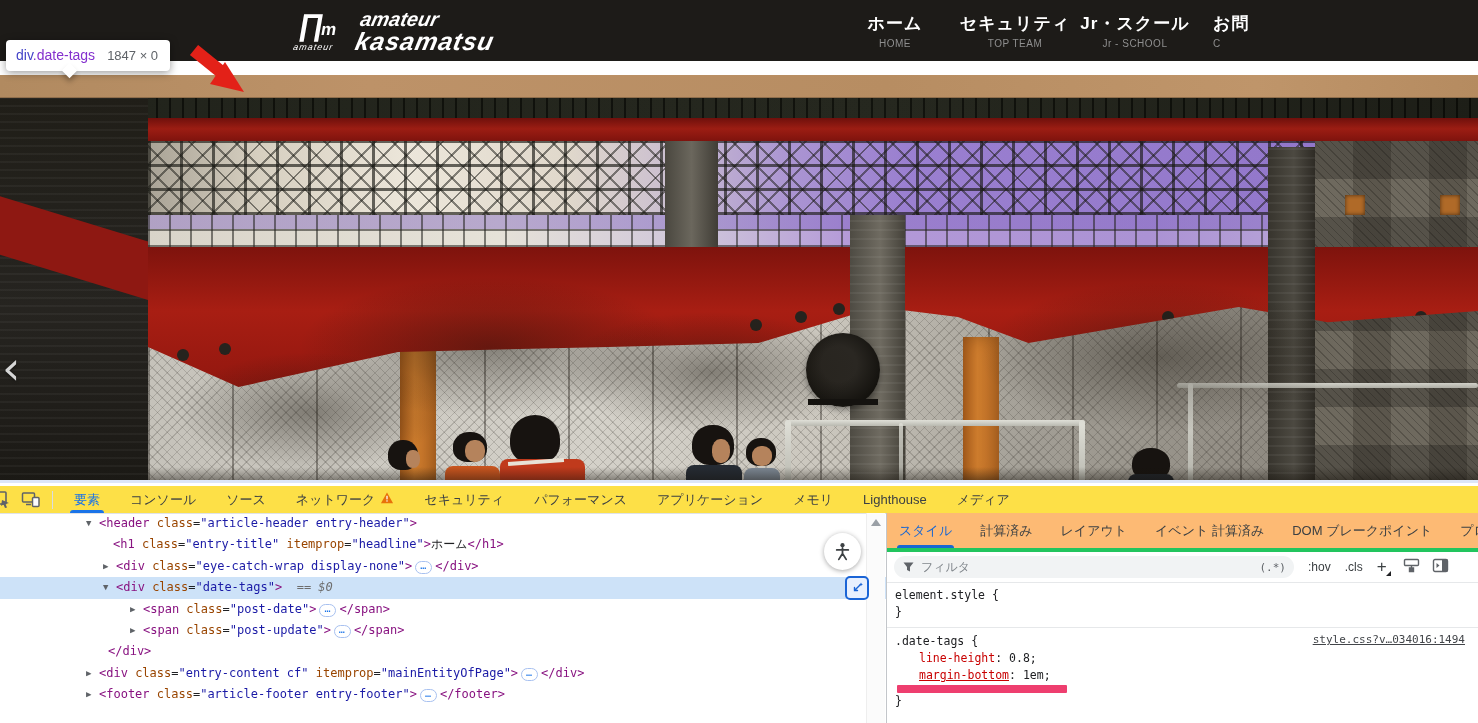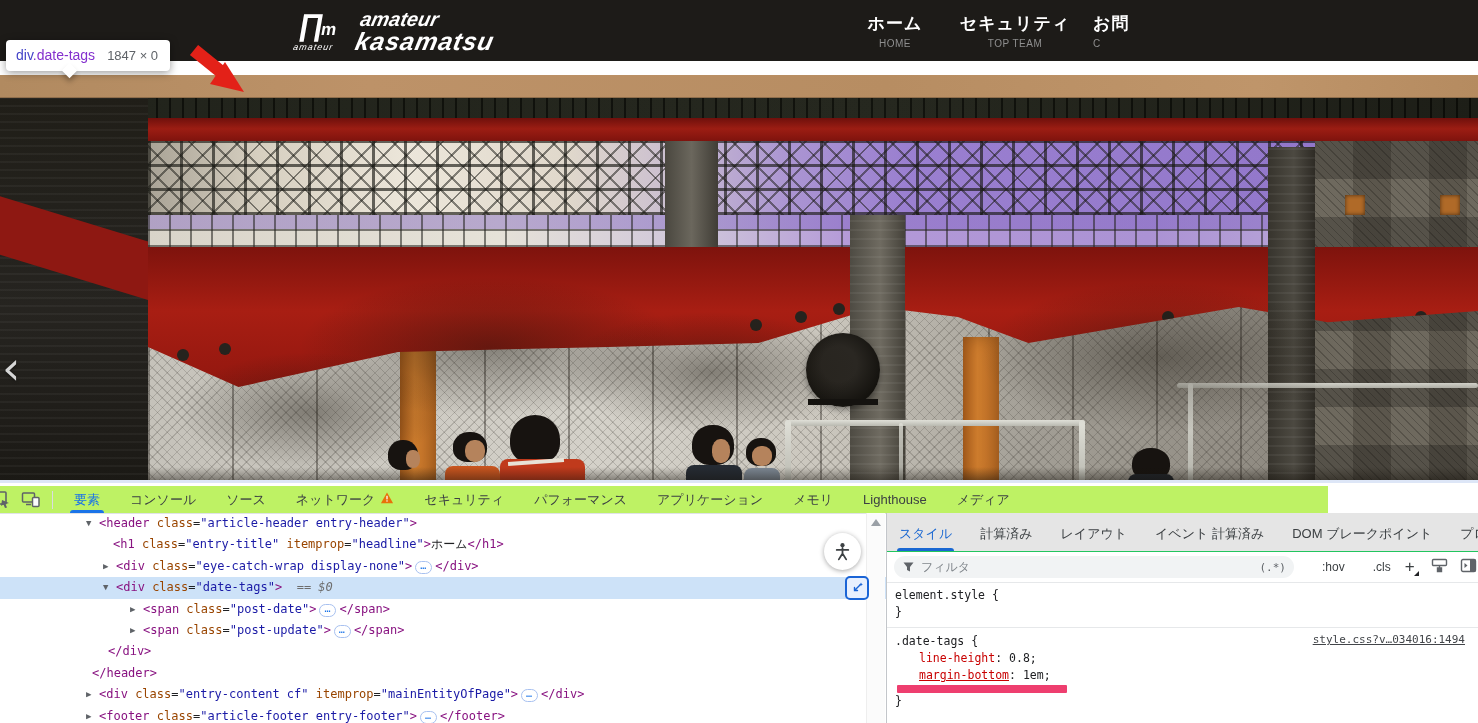--- a/index.html
+++ b/index.html
@@ -94,21 +94,21 @@
   .person i{position:absolute;display:block}
   .hair{background:#171310;border-radius:48% 48% 42% 42%}
   .face{background:#b5835c;border-radius:45%}
   .shirt{border-radius:8px 8px 0 0}
   #hero-prev{left:2px;top:248px;color:#d6d6d6;font-size:46px;line-height:1;z-index:9;cursor:pointer;
     font-family:"DejaVu Sans",sans-serif;text-shadow:0 1px 3px rgba(0,0,0,.5)}
 
   
   #devtools{left:0;top:480px;width:1478px;height:243px;background:#fff;z-index:25;
     border-top:3px solid #dde6f7;font-size:13px;color:#3c4043}
-  #dt-tabbar{position:absolute;left:0;top:3px;width:1328px;height:27px;background:#bef264;
+  #dt-tabbar{position:absolute;left:0;top:3px;width:1478px;height:27px;background:#fde047;
     border-bottom:1px solid #e0e3e7;display:flex;align-items:center}
   .dt-icon{flex:0 0 auto;color:#5f6368;display:flex;align-items:center;justify-content:center}
   #icon-inspect-wrap{width:12px;height:20px;overflow:hidden;margin-left:0}
   #icon-inspect-wrap svg{margin-left:-9px}
   #icon-device{width:26px;margin-left:6px;cursor:pointer}
   .dt-sep{width:1px;height:18px;background:#dadce0;margin:0 6px 0 8px}
   .dt-tab{flex:0 0 auto;padding:0 6px;margin:0 9px;height:26px;display:flex;align-items:center;gap:5px;
     cursor:pointer;color:#3c4043;position:relative;white-space:nowrap}
   .dt-tab.sel{color:#1a73e8}
   .dt-tab.sel::after{content:"";position:absolute;left:2px;right:2px;bottom:0;height:3px;background:#1a73e8;border-radius:3px 3px 0 0}
@@ -128,30 +128,30 @@
   #el-scrollbar{position:absolute;left:866px;top:30px;width:18px;height:213px;background:#fbfbfb;border-left:1px solid #eee}
   .tri-up{position:absolute;left:4px;top:4px;width:0;height:0;border:5px solid transparent;border-bottom:7px solid #9aa0a6;transform:translateY(-3px)}
   #a11y-fab{position:absolute;left:824px;top:50px;width:37px;height:37px;border-radius:50%;background:#fff;
     box-shadow:0 1px 5px rgba(0,0,0,.35);display:flex;align-items:center;justify-content:center;cursor:pointer;z-index:3}
   #ai-badge{position:absolute;left:845px;top:93px;width:20px;height:20px;border:2px solid #1a64d6;border-radius:5px;
     background:#e8f0fe;display:flex;align-items:center;justify-content:center;cursor:pointer;z-index:3}
 
   
   #styles-panel{position:absolute;left:886px;top:30px;width:592px;height:213px;border-left:1px solid #c3c6ca;background:#fff}
   #styles-tabs{position:absolute;left:0;top:0;width:592px;height:39px;display:flex;align-items:flex-end;
-    padding-left:10px;box-sizing:border-box;border-bottom:1px solid #22c55e;background:#e5e5e5}
+    padding-left:10px;box-sizing:border-box;border-bottom:4px solid #22c55e;background:#fdba74}
   .st-tab{flex:0 0 auto;margin-right:24px;padding:0 2px 8px;cursor:pointer;color:#3c4043;position:relative;white-space:nowrap}
   .st-tab.sel{color:#1967d2}
   .st-tab.sel::after{content:"";position:absolute;left:0;right:0;bottom:0;height:3px;background:#1967d2;border-radius:3px 3px 0 0}
   #filter-row{position:absolute;left:0;top:39px;width:592px;height:30px;border-bottom:1px solid #e6e8ea;
     display:flex;align-items:center;background:#fff}
   #filter-input{margin-left:7px;width:400px;height:22px;background:#f1f3f4;border-radius:12px;
     display:flex;align-items:center;padding:0 8px;box-sizing:border-box;gap:6px;color:#80868b;font-size:12px}
   #filter-input .regex{margin-left:auto;color:#5f6368;font-family:"DejaVu Sans Mono",monospace;font-size:11px}
-  .fr-btn{color:#3c4043;font-size:12px;margin-left:28px;cursor:pointer;white-space:nowrap}
+  .fr-btn{color:#3c4043;font-size:12px;margin-left:14px;cursor:pointer;white-space:nowrap}
   .fr-plus{font-size:17px;color:#3c4043;position:relative;margin-left:14px;cursor:pointer;line-height:14px}
   .fr-plus::after{content:"";position:absolute;right:-4px;bottom:-2px;border-left:5px solid transparent;border-bottom:5px solid #202124}
   #rules{position:absolute;left:0;top:69px;width:592px;bottom:0;font-family:"DejaVu Sans Mono",monospace;
     font-size:11.5px;color:#202124;overflow:hidden}
   .rule{padding:5px 8px 6px;border-bottom:1px solid #e6e8ea;position:relative}
   .rule:last-child{border-bottom:none}
   .rrow{height:17px;line-height:17px;white-space:pre}
   .prop{padding-left:24px}
   .pname{color:#c80000}
   .pname.chg{text-decoration:underline;text-decoration-color:#c80000}
@@ -173,20 +173,24 @@
     </div>
   </div>
   <div class="abs" id="nav-items">
       <div class="nav-item">
         <span class="nav-label">ホーム</span>
         <span class="nav-sub">HOME</span>
       </div>
       <div class="nav-item">
         <span class="nav-label">セキュリティ</span>
         <span class="nav-sub">TOP TEAM</span>
+      </div>
+      <div class="nav-item">
+        <span class="nav-label">Jr・スクール</span>
+        <span class="nav-sub">Jr - SCHOOL</span>
       </div>
       <div class="nav-item">
         <span class="nav-label">お問</span>
         <span class="nav-sub">C</span>
       </div>
     </div>
 </div>
 
 <div class="abs" id="tan-bar"></div>
 
@@ -335,21 +339,20 @@
   </div>
 
   <div id="elements-panel">
       <div class="erow" style="padding-left: 86px;"><span class="arw">▼</span><span class="tk-tg">&lt;header</span><span class="tk-at"> class</span><span class="tk-pu">=</span><span class="tk-vl">"article-header entry-header"</span><span class="tk-tg">&gt;</span></div>
       <div class="erow" style="padding-left: 113px;"><span class="tk-tg">&lt;h1</span><span class="tk-at"> class</span><span class="tk-pu">=</span><span class="tk-vl">"entry-title"</span><span class="tk-at"> itemprop</span><span class="tk-pu">=</span><span class="tk-vl">"headline"</span><span class="tk-tg">&gt;</span><span class="tk-tx">ホーム</span><span class="tk-tg">&lt;/h1&gt;</span></div>
       <div class="erow" style="padding-left: 103px;"><span class="arw">▶</span><span class="tk-tg">&lt;div</span><span class="tk-at"> class</span><span class="tk-pu">=</span><span class="tk-vl">"eye-catch-wrap display-none"</span><span class="tk-tg">&gt;</span><span class="ellipsis">…</span><span class="tk-tg">&lt;/div&gt;</span></div>
       <div class="erow sel" style="padding-left: 103px;"><span class="arw">▼</span><span class="tk-tg">&lt;div</span><span class="tk-at"> class</span><span class="tk-pu">=</span><span class="tk-vl">"date-tags"</span><span class="tk-tg">&gt;</span><span class="tk-eq">  == $0</span></div>
       <div class="erow" style="padding-left: 130px;"><span class="arw">▶</span><span class="tk-tg">&lt;span</span><span class="tk-at"> class</span><span class="tk-pu">=</span><span class="tk-vl">"post-date"</span><span class="tk-tg">&gt;</span><span class="ellipsis">…</span><span class="tk-tg">&lt;/span&gt;</span></div>
       <div class="erow" style="padding-left: 130px;"><span class="arw">▶</span><span class="tk-tg">&lt;span</span><span class="tk-at"> class</span><span class="tk-pu">=</span><span class="tk-vl">"post-update"</span><span class="tk-tg">&gt;</span><span class="ellipsis">…</span><span class="tk-tg">&lt;/span&gt;</span></div>
       <div class="erow" style="padding-left: 108px;"><span class="tk-tg">&lt;/div&gt;</span></div>
-      <div class="erow" style="padding-left: 92px;"><span class="tk-tg">&lt;/header&gt;</span></div>
       <div class="erow" style="padding-left: 86px;"><span class="arw">▶</span><span class="tk-tg">&lt;div</span><span class="tk-at"> class</span><span class="tk-pu">=</span><span class="tk-vl">"entry-content cf"</span><span class="tk-at"> itemprop</span><span class="tk-pu">=</span><span class="tk-vl">"mainEntityOfPage"</span><span class="tk-tg">&gt;</span><span class="ellipsis">…</span><span class="tk-tg">&lt;/div&gt;</span></div>
       <div class="erow" style="padding-left: 86px;"><span class="arw">▶</span><span class="tk-tg">&lt;footer</span><span class="tk-at"> class</span><span class="tk-pu">=</span><span class="tk-vl">"article-footer entry-footer"</span><span class="tk-tg">&gt;</span><span class="ellipsis">…</span><span class="tk-tg">&lt;/footer&gt;</span></div>
     </div>
 
   <div id="el-scrollbar">
     <span class="tri-up"></span>
   </div>
 
   <div id="a11y-fab">
     <svg width="21" height="21" viewBox="0 0 20 20" fill="none" stroke="#3c4043" stroke-width="1.7" stroke-linecap="round">

